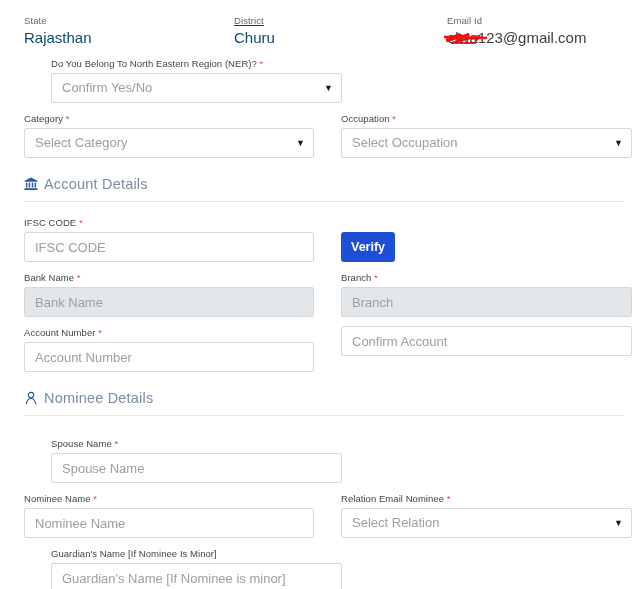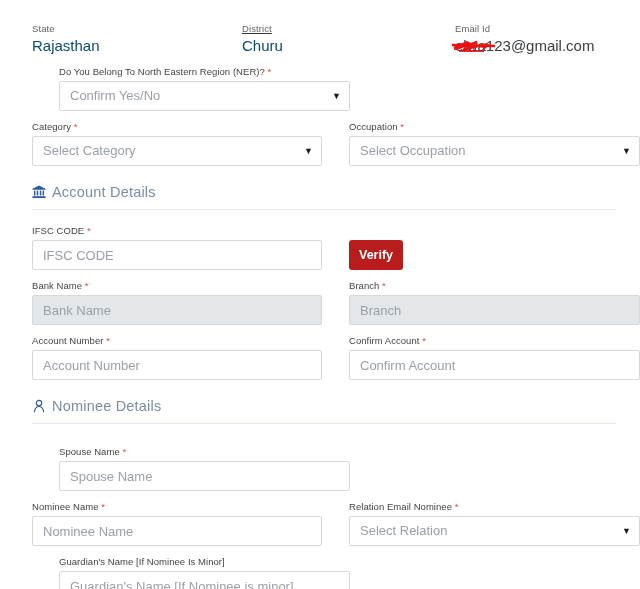--- a/index.html
+++ b/index.html
@@ -8,21 +8,21 @@
     background: #ffffff;
   }
   body {
     width: 640px; height: 589px;
     font-family: "Liberation Sans", sans-serif;
     color: #333333;
     overflow: hidden;
     position: relative;
   }
 
-  .page { position: relative; width: 640px; height: 589px; padding: 12px; }
+  .page { position: relative; width: 640px; height: 589px; padding: 4px; }
 
   
   .row {
     display: flex;
     width: 100%;
     padding: 0 12px 0 20px;
   }
   .col-left  { width: 290px; flex: 0 0 290px; }
   .col-right { width: 291px; flex: 0 0 291px; margin-left: 27px; }
 
@@ -145,21 +145,21 @@
     display: flex;
     align-items: flex-end;
     padding: 0 12px 0 20px;
     margin-top: 14px;
   }
   .ifsc-field { width: 290px; flex: 0 0 290px; }
   .verify-btn {
     margin-left: 27px;
     height: 30px;
     min-width: 47px;
-    background: #b91c1c;
+    background: #1d4ed8;
     color: #ffffff;
     border: none;
     border-radius: 3px;
     font-size: 12.5px;
     font-weight: bold;
     font-family: "Liberation Sans", sans-serif;
     cursor: pointer;
     padding: 0 10px;
     line-height: 30px;
   }
@@ -319,24 +319,20 @@
 
   <div class="row">
     <div class="col-left field">
       <label class="flabel">
         <span>Account Number</span>
         <span class="req">*</span>
       </label>
       <input class="ctl" type="text" placeholder="Account Number" style="">
     </div>
     <div class="col-right field">
-      <label class="flabel">
-        <span>Confirm Account</span>
-        <span class="req">*</span>
-      </label>
       <input class="ctl" type="text" placeholder="Confirm Account" style="">
     </div>
   </div>
 
   <div class="section">
     <div class="section-head">
       <span class="section-icon">
         <svg viewBox="0 0 16 16" width="14" height="14" xmlns="http://www.w3.org/2000/svg" fill="none" stroke="#2c5a9e" stroke-width="1.3">
           <circle cx="8" cy="4.6" r="3.1"></circle>
           <path d="M2.6 14.6 C3.4 10.6 5.6 8.6 8 8.6 C10.4 8.6 12.6 10.6 13.4 14.6" stroke-linecap="round"></path>

